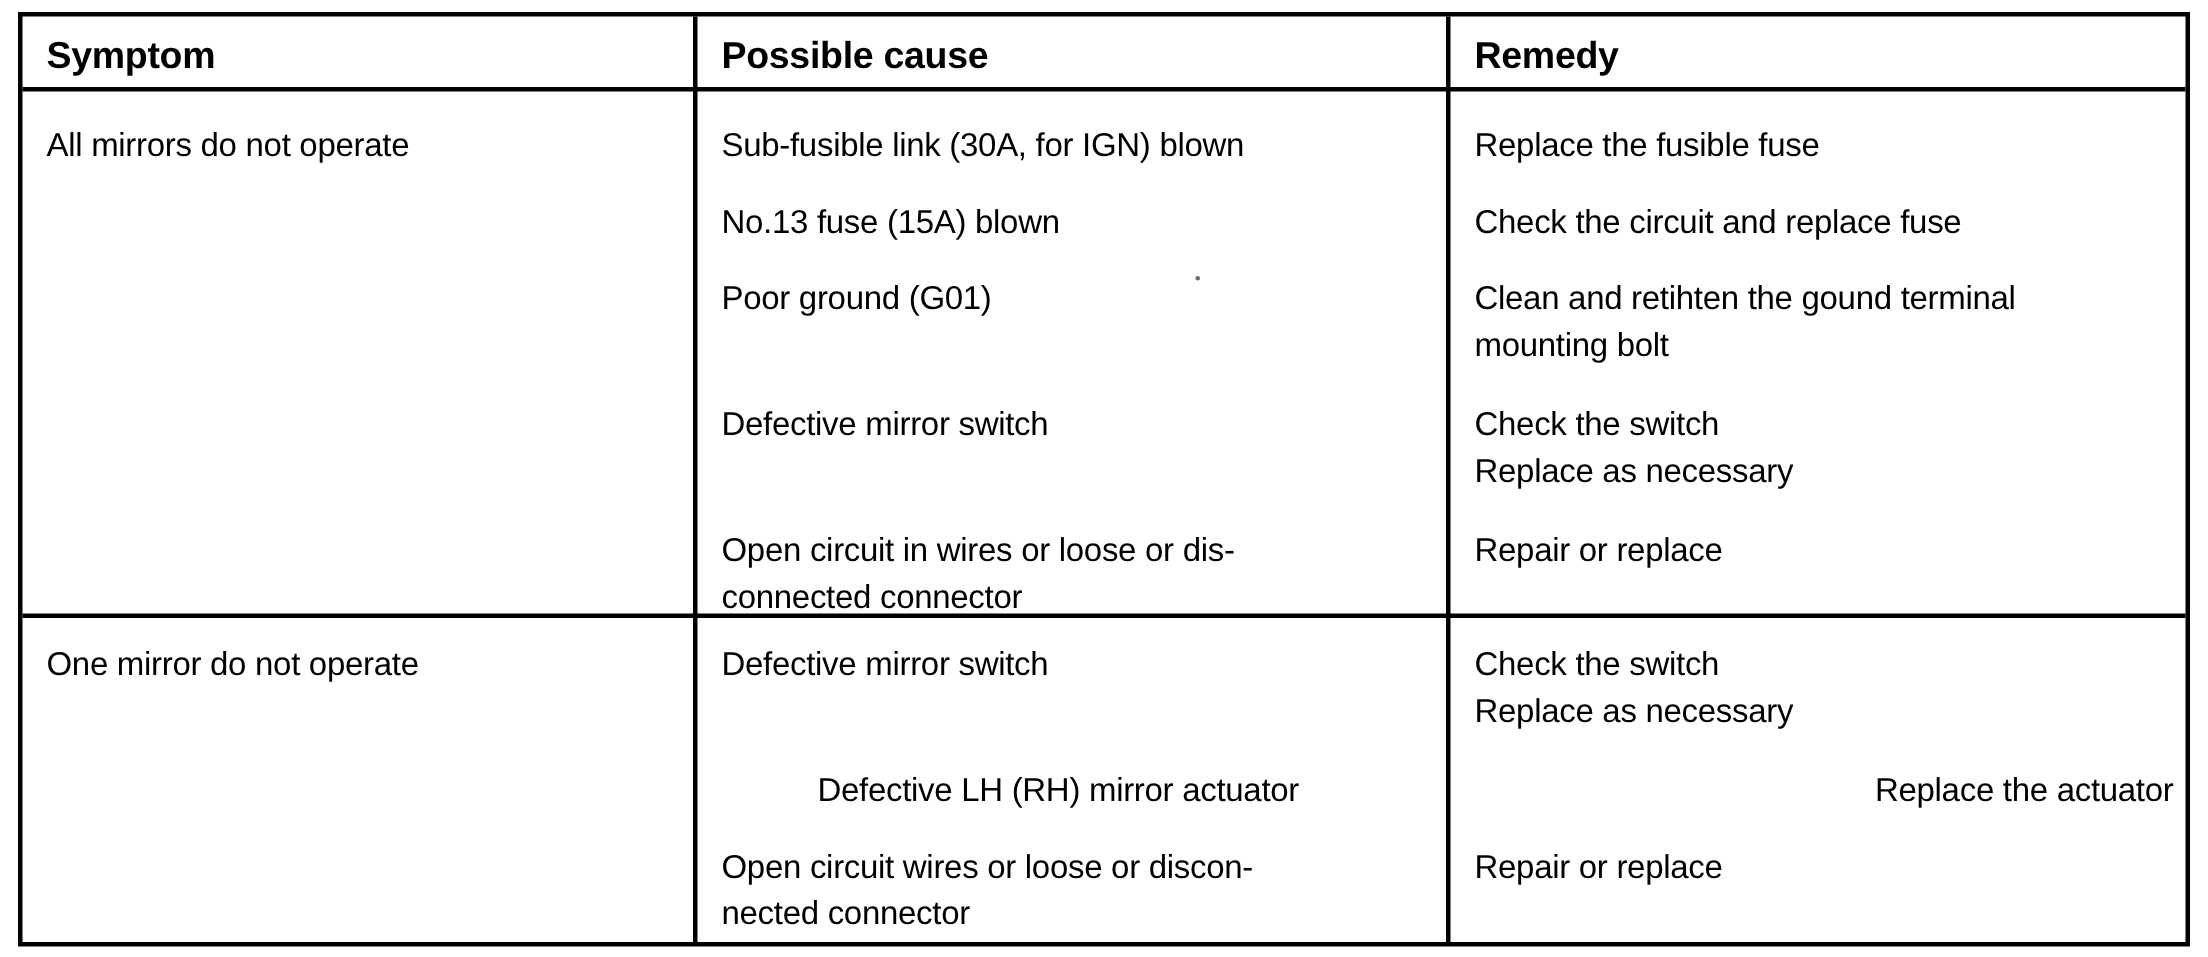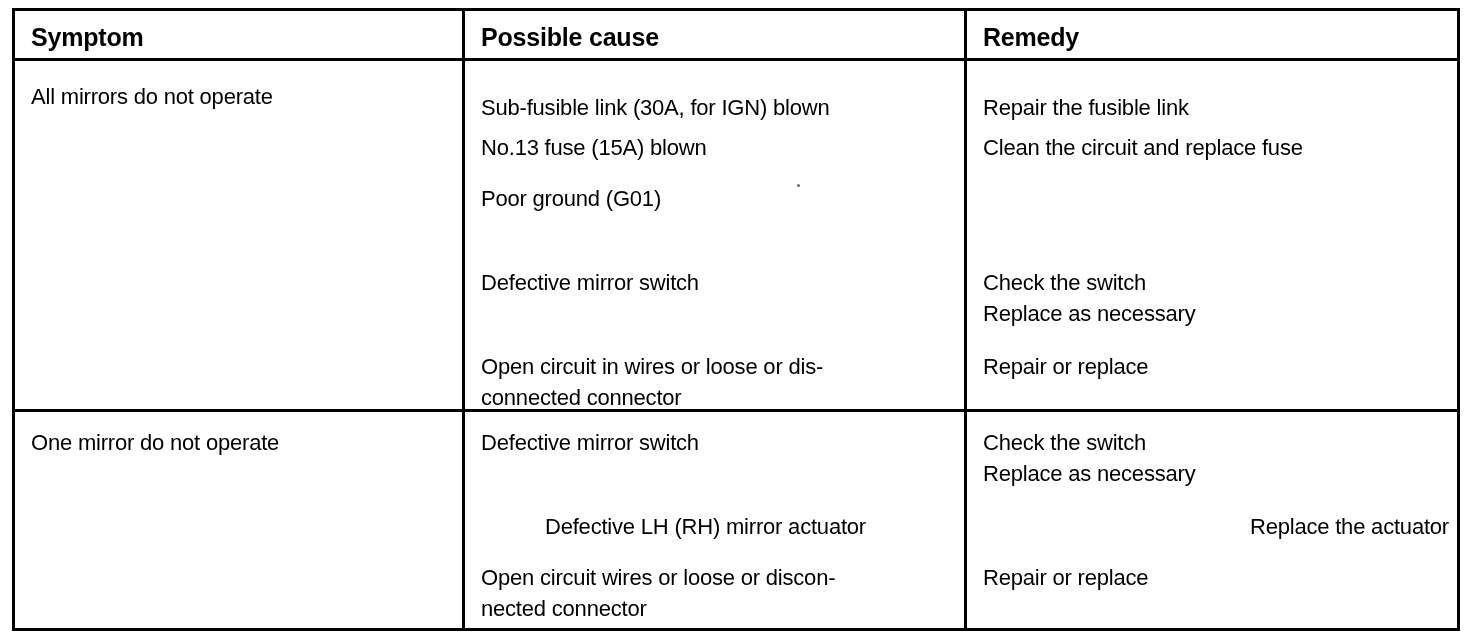--- a/index.html
+++ b/index.html
@@ -105,21 +105,21 @@
     left: 16px;
     right: 8px;
     font-size: 22px;
     font-weight: normal;
     line-height: 31px;
     letter-spacing: -0.2px;
   }
   .entry .ln { display: block; white-space: pre; }
 
   
-  .b1-e0 { top: 20px; margin-top: 11px; }
+  .b1-e0 { top: 20px; }
   .b1-e1 { top: 71px; }
   .b1-e2 { top: 122px; }
   .b1-e3 { top: 206px; }
   .b1-e4 { top: 290px; }
 
   
   .b2-e0 { top: 15px; }
   .b2-e1 { top: 99px; text-align: right; }
   .b2-e2 { top: 150px; }
 
@@ -182,26 +182,28 @@
           <span class="ln">Defective mirror switch</span>
         </div>
         <div class="entry b1-e4">
           <span class="ln">Open circuit in wires or loose or dis-</span>
           <span class="ln">connected connector</span>
         </div>
       </div>
 
       <div class="cell col-remedy">
         <div class="entry b1-e0">
-          <span class="ln">Repair the fusible link</span>
+          <span class="ln">Replace the fusible fuse</span>
         </div>
         <div class="entry b1-e1">
-          <span class="ln">Clean the circuit and replace fuse</span>
+          <span class="ln">Check the circuit and replace fuse</span>
         </div>
         <div class="entry b1-e2">
+          <span class="ln">Clean and retihten the gound terminal</span>
+          <span class="ln">mounting bolt</span>
         </div>
         <div class="entry b1-e3">
           <span class="ln">Check the switch</span>
           <span class="ln">Replace as necessary</span>
         </div>
         <div class="entry b1-e4">
           <span class="ln">Repair or replace</span>
         </div>
       </div>
 

